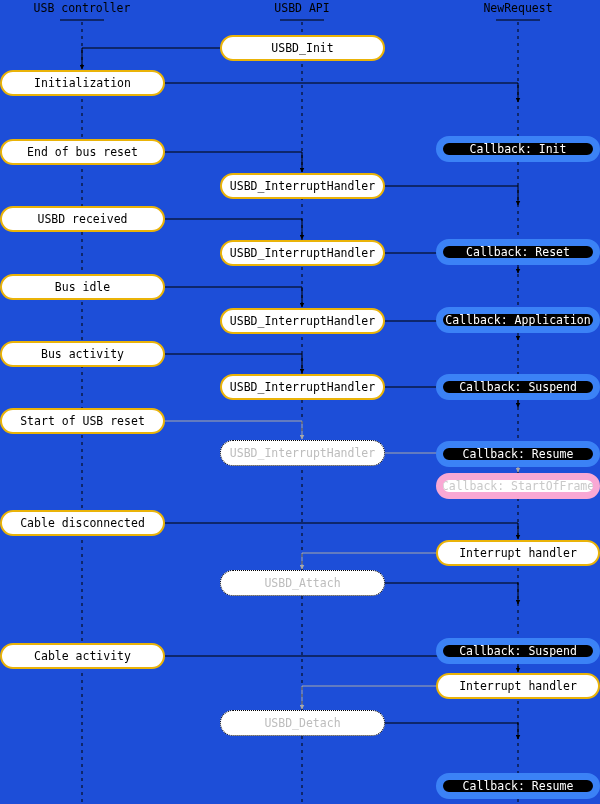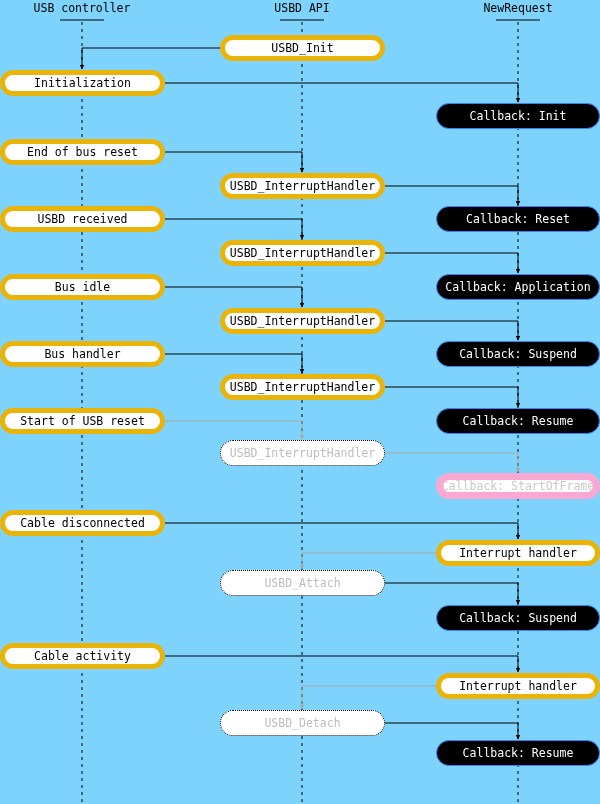--- a/index.html
+++ b/index.html
@@ -4,21 +4,21 @@
 <style>
   html,body{margin:0;padding:0;background:#ffffff;}
   body{
     font-family:"DejaVu Sans Mono","Liberation Mono",monospace;
     width:600px;height:804px;
   }
   #stage{
     position:relative;
     width:600px;height:804px;
     overflow:hidden;
-    background:#7dd3fc;
+    background:#1d4ed8;
   }
   #svg-layer{
     position:absolute;left:0;top:0;width:600px;height:804px;
   }
   
   .lifeline-label{
     position:absolute;
     transform:translateX(-50%);
     font-size:11.5px;
     color:#000;
@@ -35,27 +35,28 @@
     display:flex;
     align-items:center;
     justify-content:center;
     font-size:11.5px;
     line-height:13px;
     white-space:nowrap;
     overflow:hidden;
   }
   .node.solid{
     background:#ffffff;
-    border:5px solid #eab308;
+    border:2px solid #eab308;
     color:#000000;
   }
   .node.filled{
     background:#000000;
-    border:1px solid #3b82f6;
+    border:7px solid #3b82f6;
     color:#ffffff;
+    margin-top:33px;
   }
   .node.ghost-dotted{
     background:#ffffff;
     border:1px dotted #000000;
     color:#bdbdbd;
   }
   .node.ghost-solid{
     background:#ffffff;
     border:7px solid #f9a8d4;
     color:#c9c9c9;
@@ -114,21 +115,21 @@
       <div class="node solid" style="left: 0px; top: 70px; width: 165px; text-align: right;">Initialization</div>
       <div class="node filled" style="left: 436px; top: 103px; width: 164px;">Callback: Init</div>
       <div class="node solid" style="left: 0px; top: 139px; width: 165px;">End of bus reset</div>
       <div class="node solid" style="left: 220px; top: 173px; width: 165px;">USBD_InterruptHandler</div>
       <div class="node solid" style="left: 0px; top: 206px; width: 165px;">USBD received</div>
       <div class="node filled" style="left: 436px; top: 206px; width: 164px;">Callback: Reset</div>
       <div class="node solid" style="left: 220px; top: 240px; width: 165px;">USBD_InterruptHandler</div>
       <div class="node solid" style="left: 0px; top: 274px; width: 165px;">Bus idle</div>
       <div class="node filled" style="left: 436px; top: 274px; width: 164px;">Callback: Application</div>
       <div class="node solid" style="left: 220px; top: 308px; width: 165px;">USBD_InterruptHandler</div>
-      <div class="node solid" style="left: 0px; top: 341px; width: 165px;">Bus handler</div>
+      <div class="node solid" style="left: 0px; top: 341px; width: 165px;">Bus activity</div>
       <div class="node filled" style="left: 436px; top: 341px; width: 164px;">Callback: Suspend</div>
       <div class="node solid" style="left: 220px; top: 374px; width: 165px;">USBD_InterruptHandler</div>
       <div class="node solid" style="left: 0px; top: 408px; width: 165px;">Start of USB reset</div>
       <div class="node filled" style="left: 436px; top: 408px; width: 164px;">Callback: Resume</div>
       <div class="node ghost-dotted" style="left: 220px; top: 440px; width: 165px;">USBD_InterruptHandler</div>
       <div class="node ghost-solid" style="left: 436px; top: 473px; width: 164px;">Callback: StartOfFrame</div>
       <div class="node solid" style="left: 0px; top: 510px; width: 165px;">Cable disconnected</div>
       <div class="node solid" style="left: 436px; top: 540px; width: 164px;">Interrupt handler</div>
       <div class="node ghost-dotted" style="left: 220px; top: 570px; width: 165px;">USBD_Attach</div>
       <div class="node filled" style="left: 436px; top: 605px; width: 164px;">Callback: Suspend</div>

